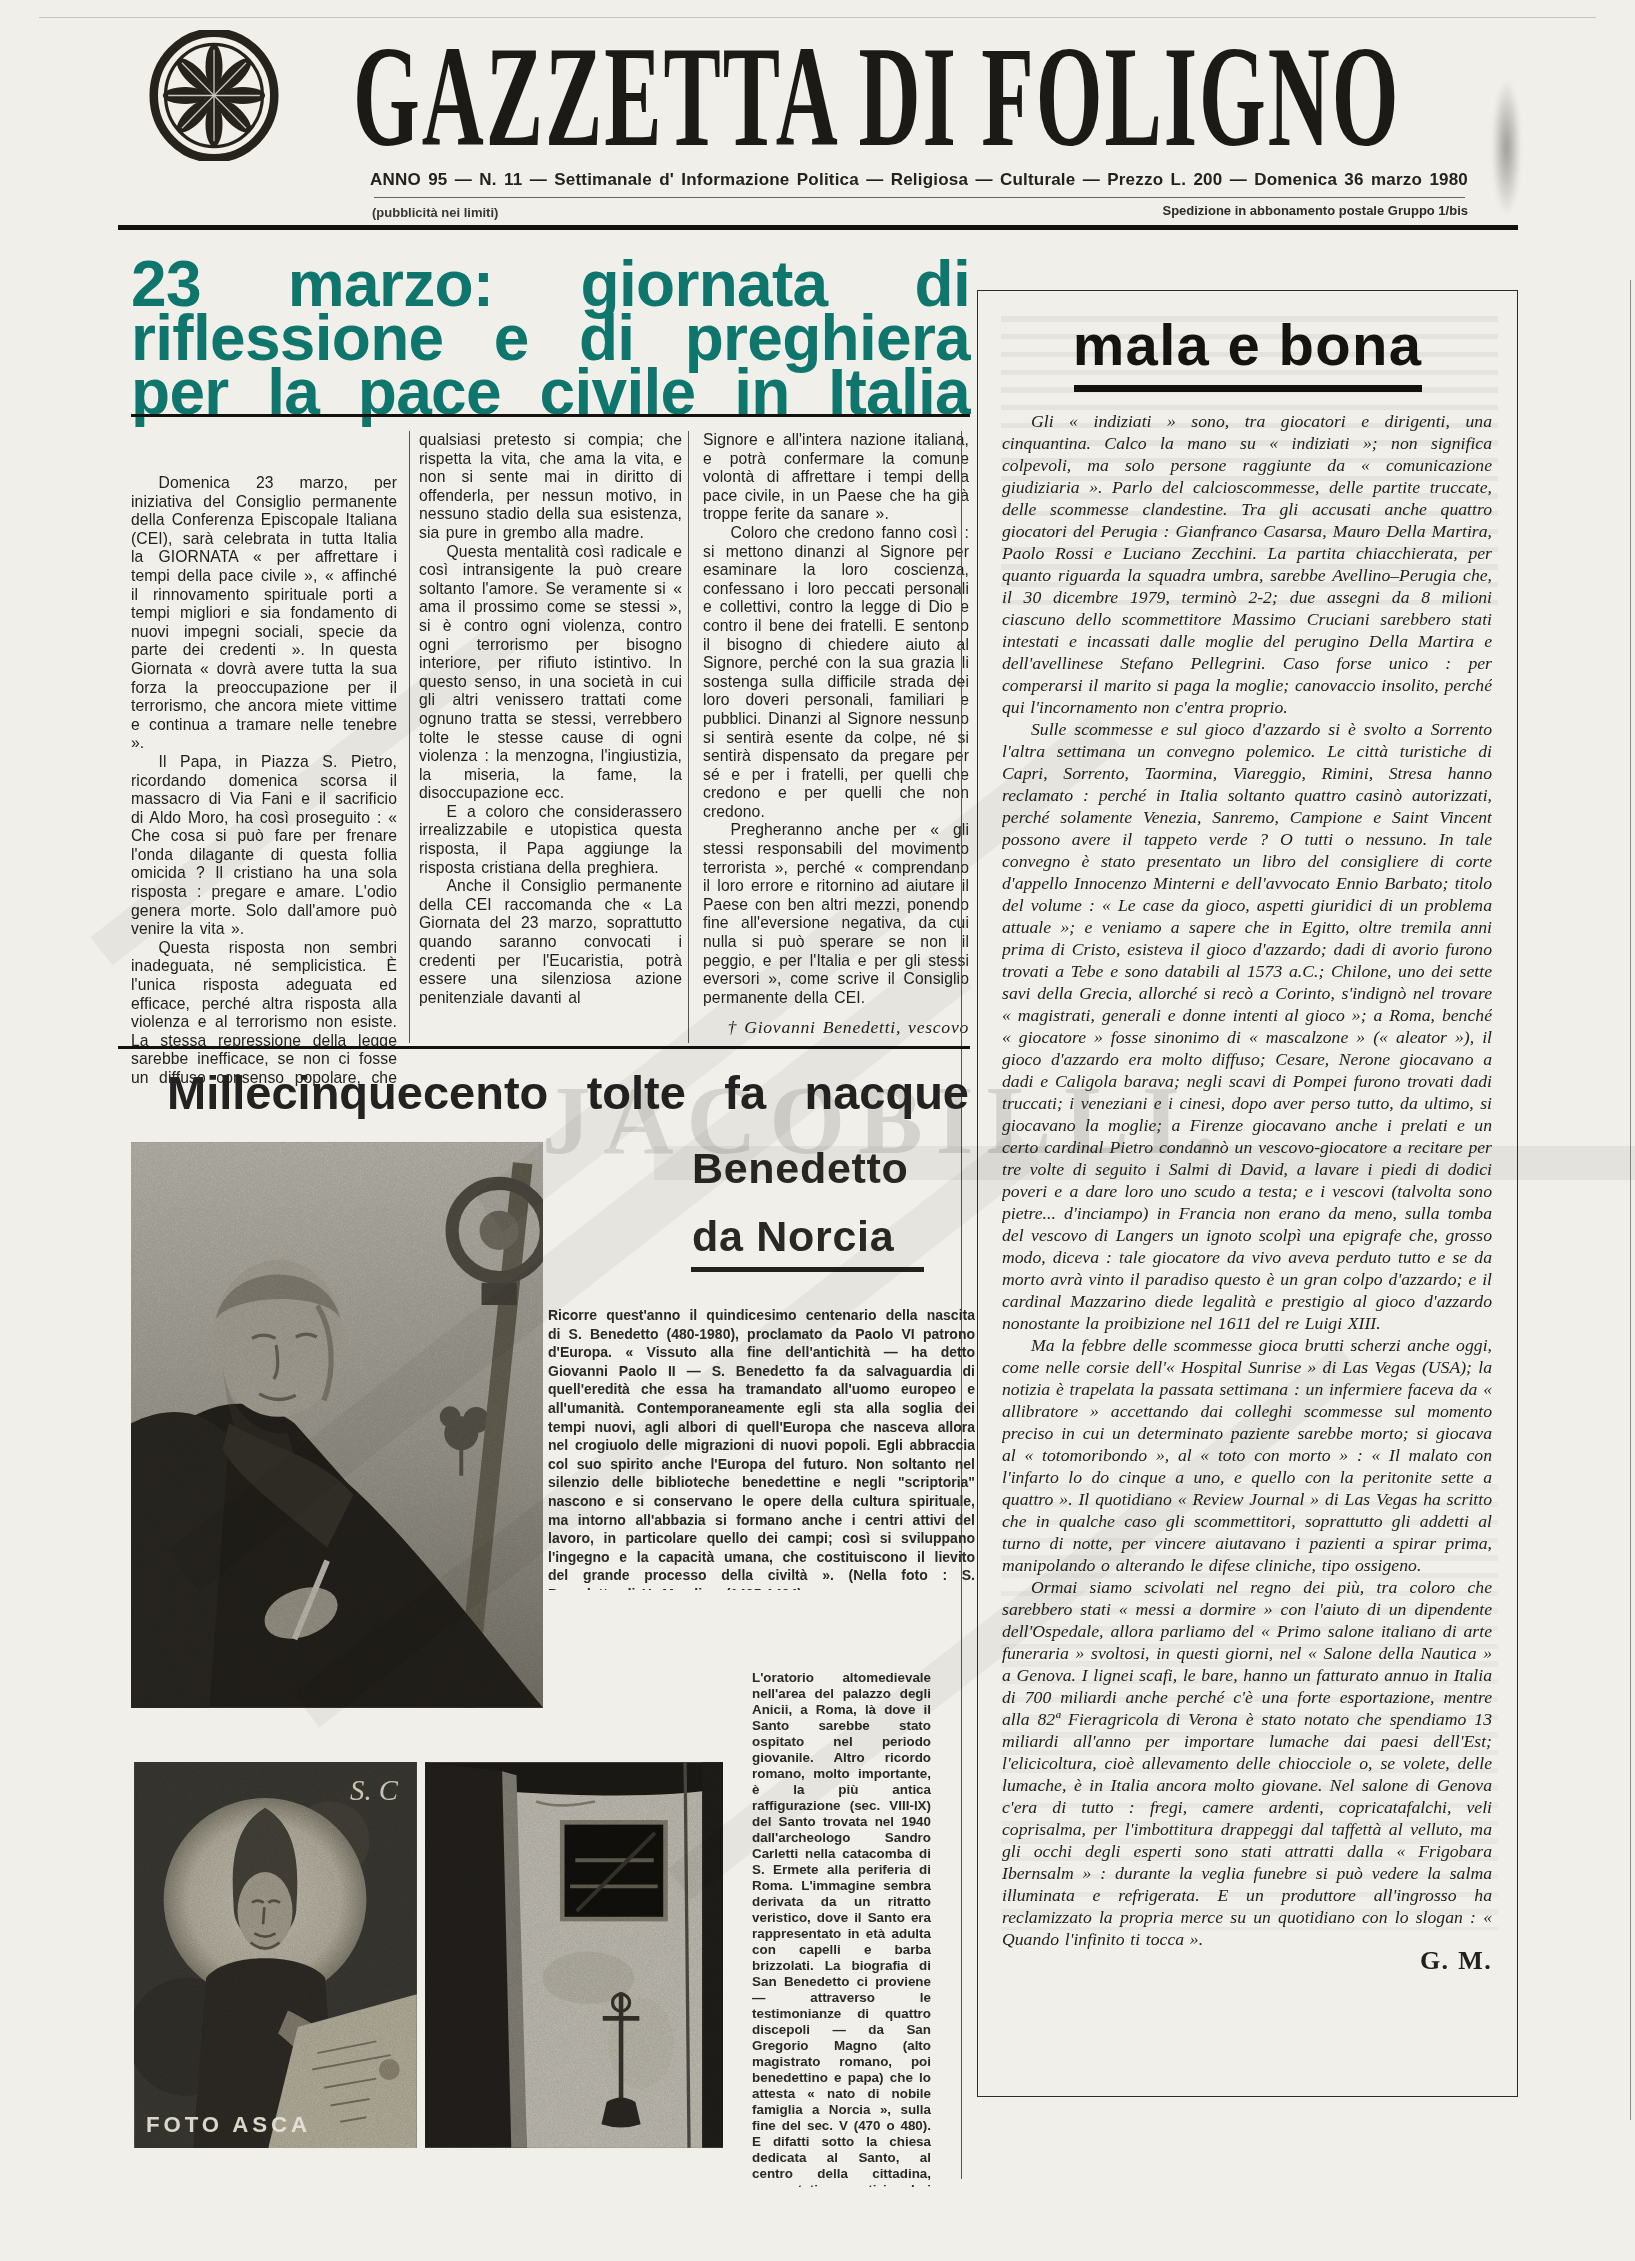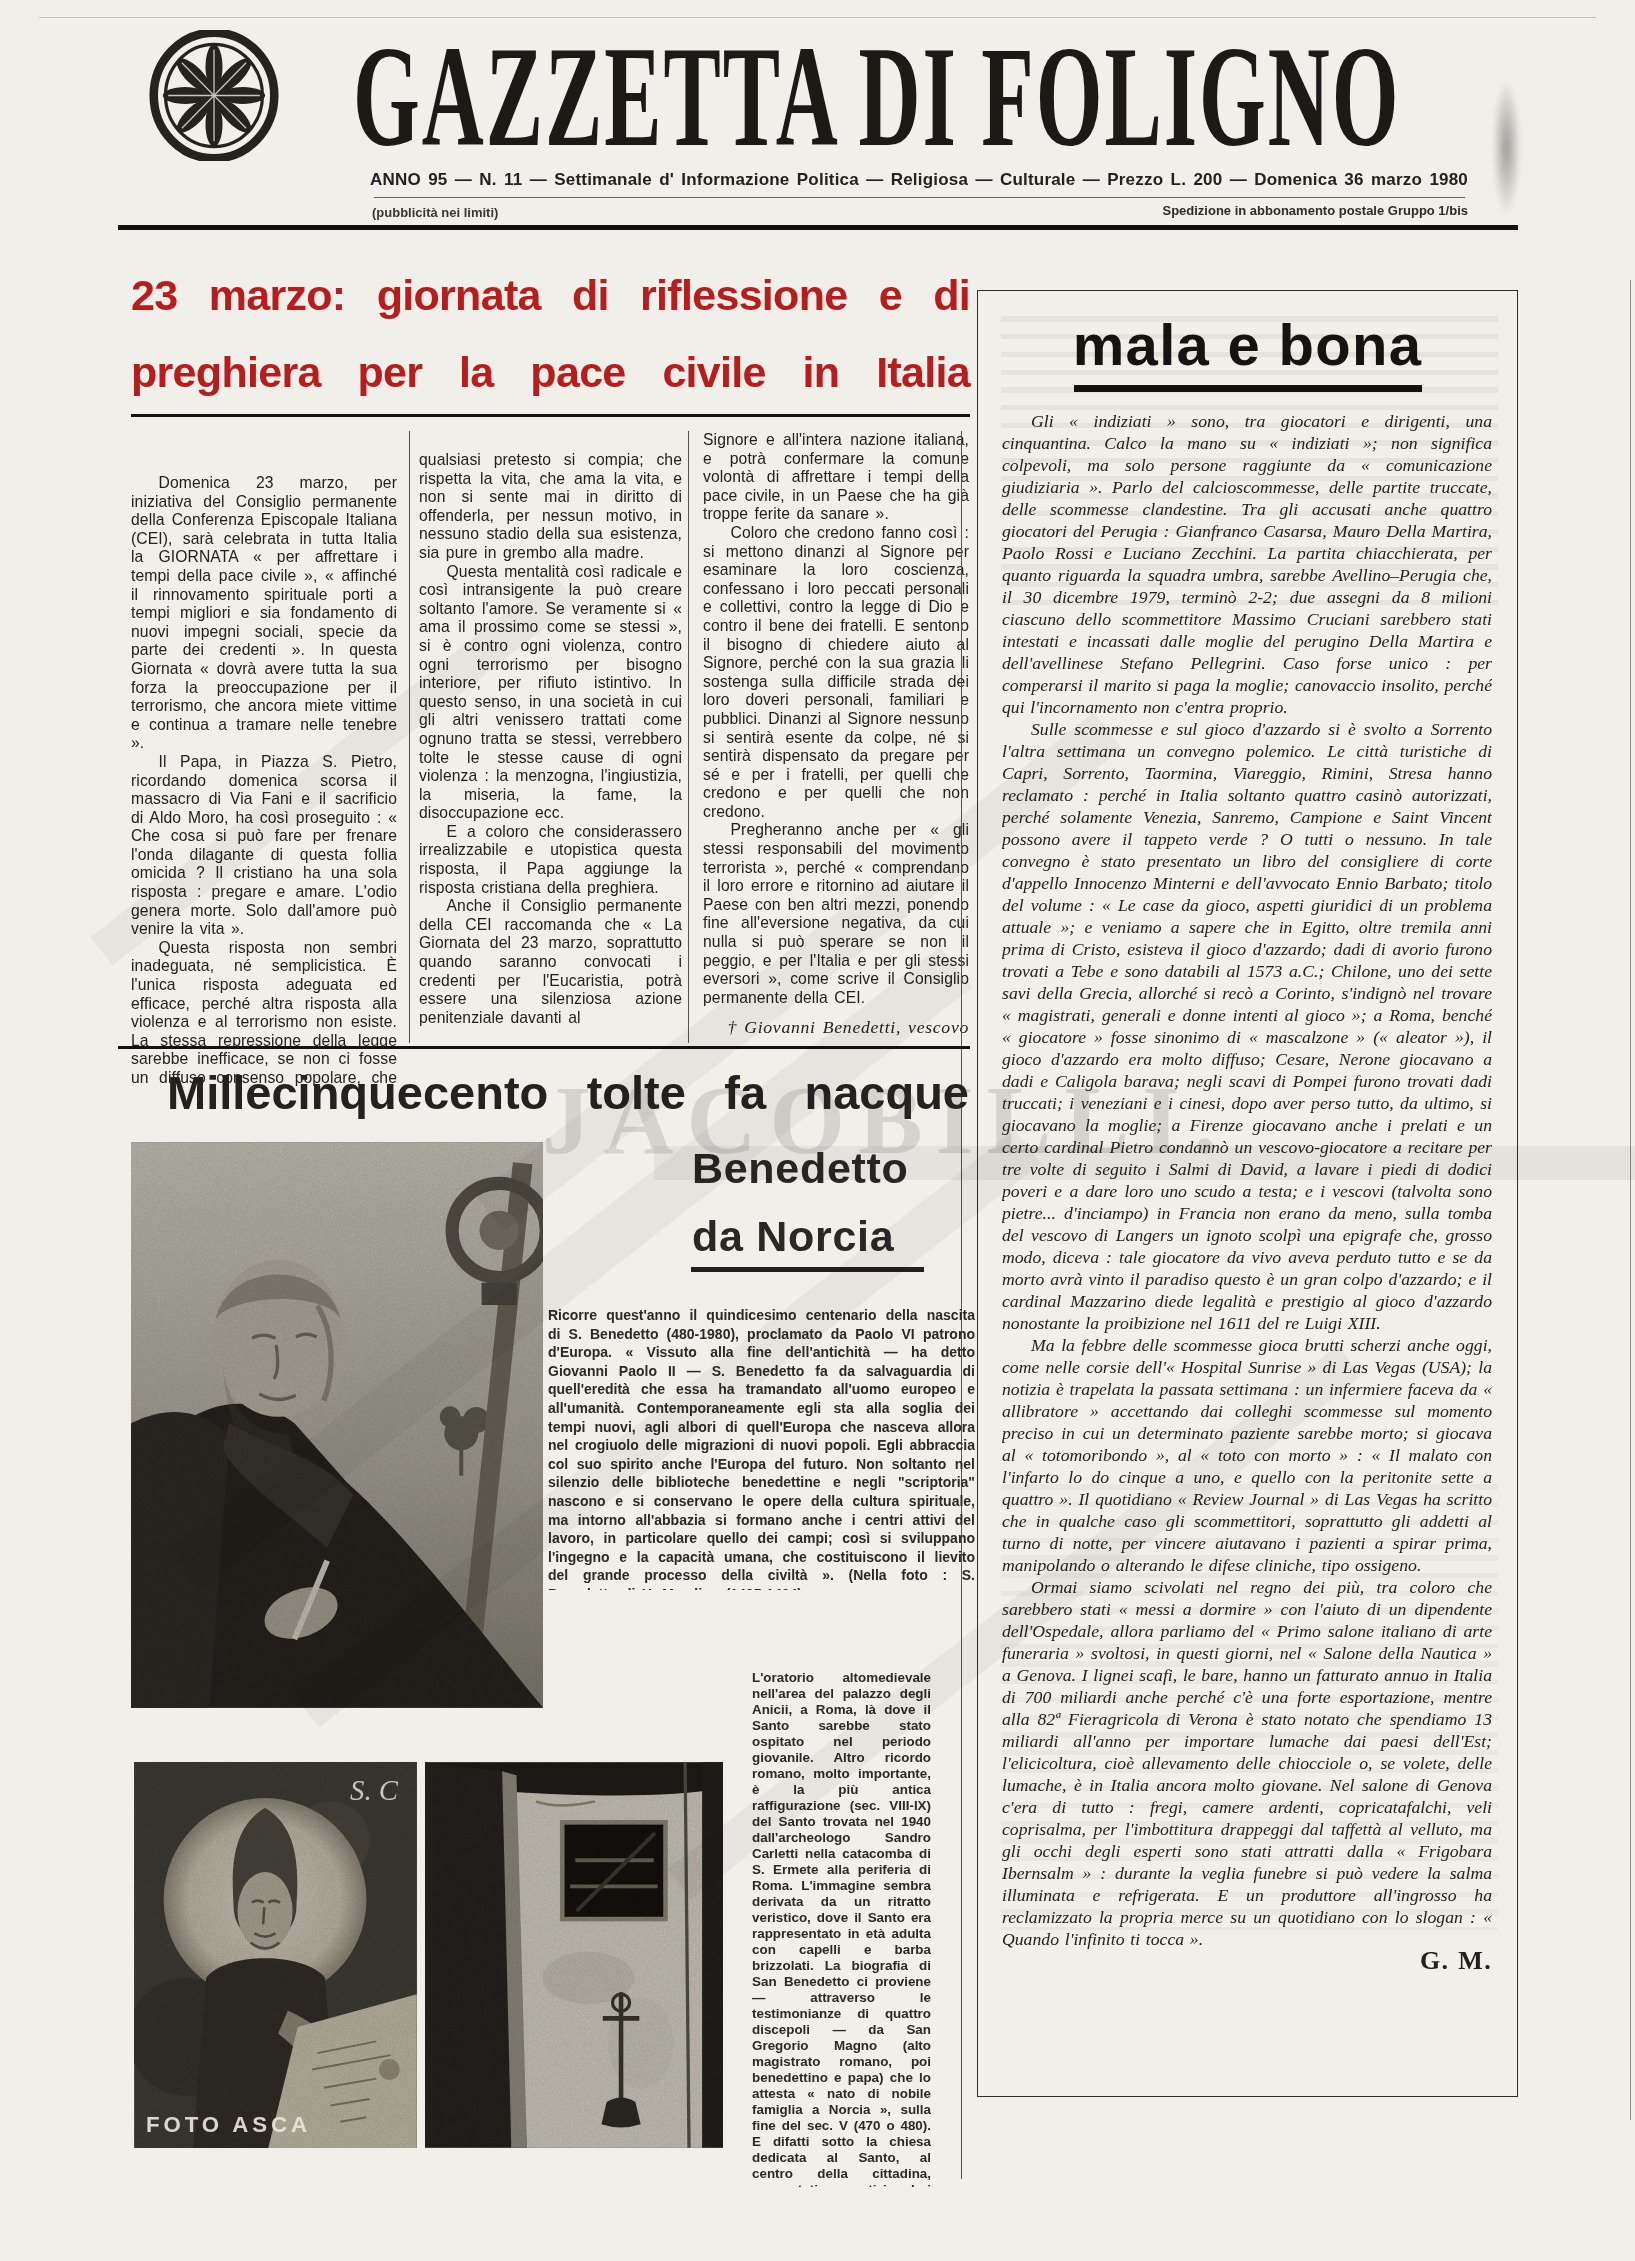--- a/index.html
+++ b/index.html
@@ -22,30 +22,30 @@
     text-align:justify;text-align-last:justify;white-space:nowrap;
   }
   #issue-rule{left:374px;top:197px;width:1091px;height:1.3px;background:#6a675f;}
   #left-note{left:372px;top:205px;font-size:13px;font-weight:bold;color:#3a3732;}
   #right-note{left:1138px;top:203px;width:330px;text-align:right;font-size:13px;font-weight:bold;color:#2e2b27;}
   #top-rule{left:118px;top:225px;width:1400px;height:4.6px;background:#14120f;}
   #page-top-line{left:39px;top:17px;width:1557px;height:1.3px;background:rgba(0,0,0,.18);}
   
   #lead-headline{
     left:131px;top:257px;width:839px;height:154px;
-    font-size:43px;line-height:77px;font-weight:bold;color:#b91c1c;
+    font-size:64px;line-height:54px;font-weight:bold;color:#0f766e;
     text-align:justify;text-align-last:justify;letter-spacing:-0.7px;
   }
   #lead-rule{left:131px;top:414px;width:839px;height:3.3px;background:#14120f;}
   .bodycol{top:431px;height:612px;overflow:hidden;
     font-size:15.7px;line-height:18.6px;text-align:justify;color:#23211d;
     letter-spacing:0.1px;word-spacing:2px;}
   .bodycol p{margin:0;text-indent:27.5px;}
   #col1{left:131px;width:266px;margin-top:43px;}
-  #col2{left:419px;width:263px;margin-top:20px;}
+  #col2{left:419px;width:263px;}
   #col3{left:703px;width:266px;}
   .colrule{top:431px;height:612px;width:1.3px;background:#56534b;}
   #colrule1{left:409px;} #colrule2{left:688px;}
   #longrule{left:961px;top:431px;height:1748px;width:1.3px;background:#56534b;}
   #lead-signature{margin-top:10.5px;text-indent:0;text-align:right;
     font-family:"Liberation Serif",serif;font-style:italic;font-size:17.7px;letter-spacing:0.7px;}
   
   #mid-rule{left:118px;top:1046px;width:852px;height:2.6px;background:#14120f;}
   #bene-headline{
     left:167px;top:1065px;width:802px;font-size:47px;font-weight:bold;

